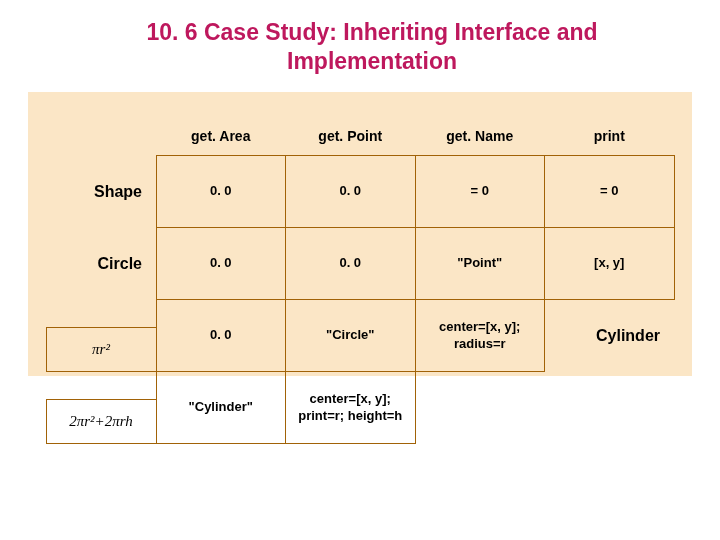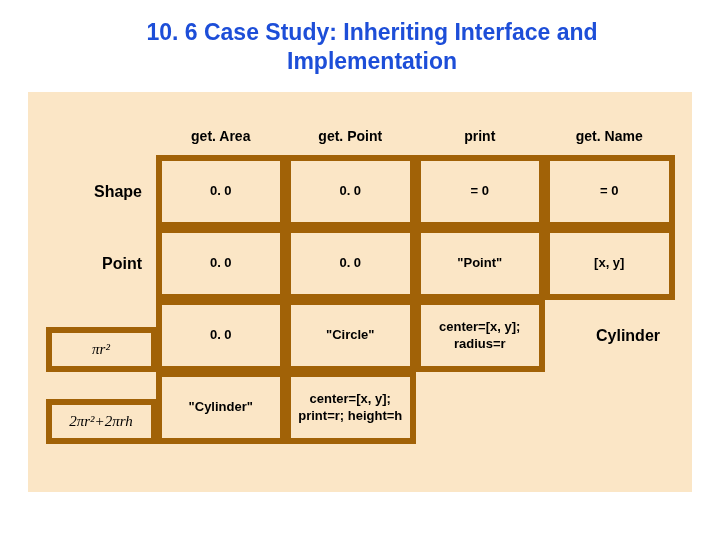--- a/index.html
+++ b/index.html
@@ -13,29 +13,29 @@
 }
 .slide {
   width: 720px;
   height: 540px;
   position: relative;
 }
 .title {
   text-align: center;
   font-weight: bold;
   font-size: 23px;
-  color: #1d4ed8;
+  color: #be185d;
   padding: 18px 40px 10px 64px;
   line-height: 1.25;
 }
 .panel {
   background: #fbe6c6;
   margin: 6px 28px 0 28px;
   padding: 24px 18px 40px 18px;
-  height: 400px;
+  height: 284px;
   box-sizing: border-box;
 }
 .grid {
   display: grid;
   grid-template-columns: 110px repeat(4, 1fr);
   grid-template-rows: 40px repeat(4, 72px);
   width: 100%;
 }
 .head {
   font-weight: bold;
@@ -46,21 +46,21 @@
 }
 .rowlabel {
   font-weight: bold;
   font-size: 16px;
   text-align: right;
   padding-right: 14px;
   align-self: center;
   color: #000;
 }
 .cell {
-  border: 6px solid #a16207;
+  border: 1px solid #a16207;
   display: flex;
   align-items: center;
   justify-content: center;
   font-size: 13px;
   font-weight: bold;
   text-align: center;
   padding: 4px 6px;
   line-height: 1.25;
   color: #000;
   margin: -0.5px;
@@ -81,30 +81,30 @@
 <div class="slide">
 
 <div class="title">10. 6  Case Study: Inheriting Interface and Implementation</div>
 
 <div class="panel">
   <div class="grid">
 
     <div class="corner"></div>
     <div class="head">get. Area</div>
     <div class="head">get. Point</div>
+    <div class="head">get. Name</div>
     <div class="head">print</div>
-    <div class="head">get. Name</div>
 
     <div class="rowlabel">Shape</div>
     <div class="cell">0. 0</div>
     <div class="cell">0. 0</div>
     <div class="cell">= 0</div>
     <div class="cell">= 0</div>
 
-    <div class="rowlabel">Point</div>
+    <div class="rowlabel">Circle</div>
     <div class="cell">0. 0</div>
     <div class="cell">0. 0</div>
     <div class="cell">"Point"</div>
     <div class="cell">[x, y]</div>
 
     <div class="cell math">πr²</div>
     <div class="cell">0. 0</div>
     <div class="cell">"Circle"</div>
     <div class="cell">center=[x, y]; radius=r</div>
 

